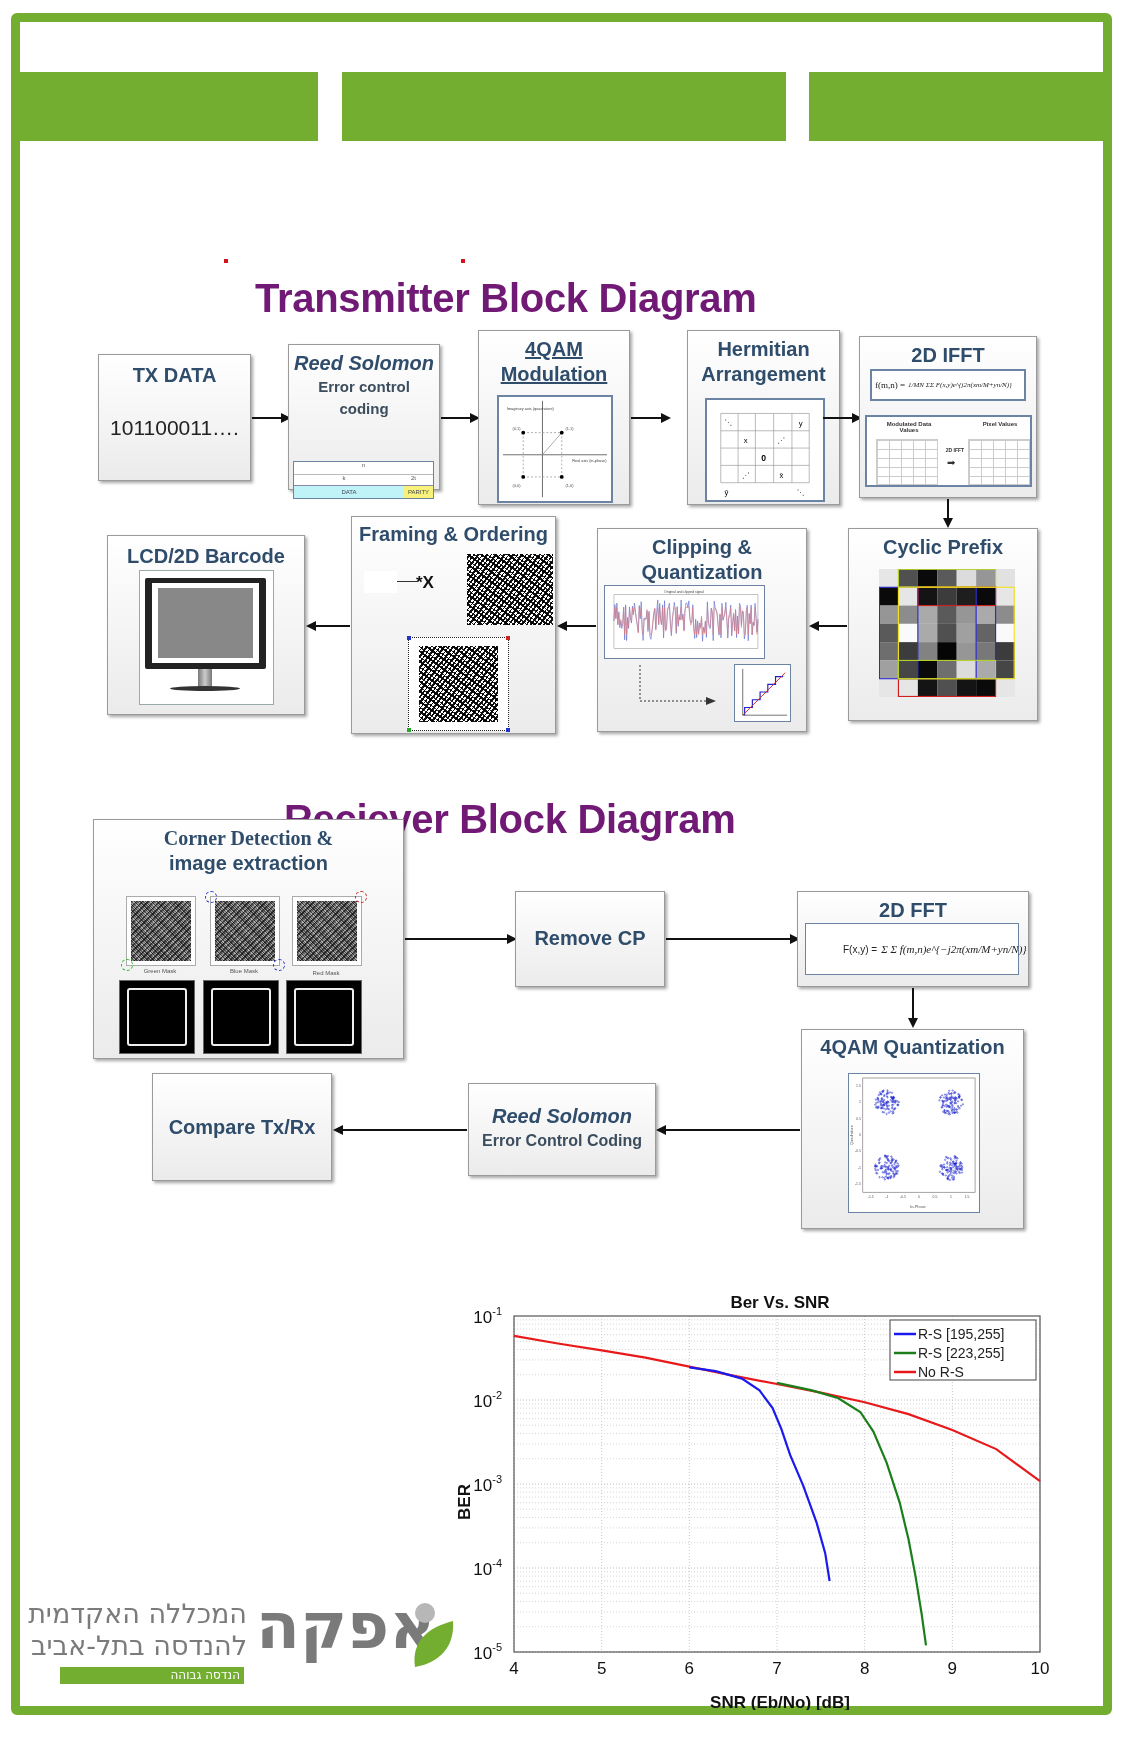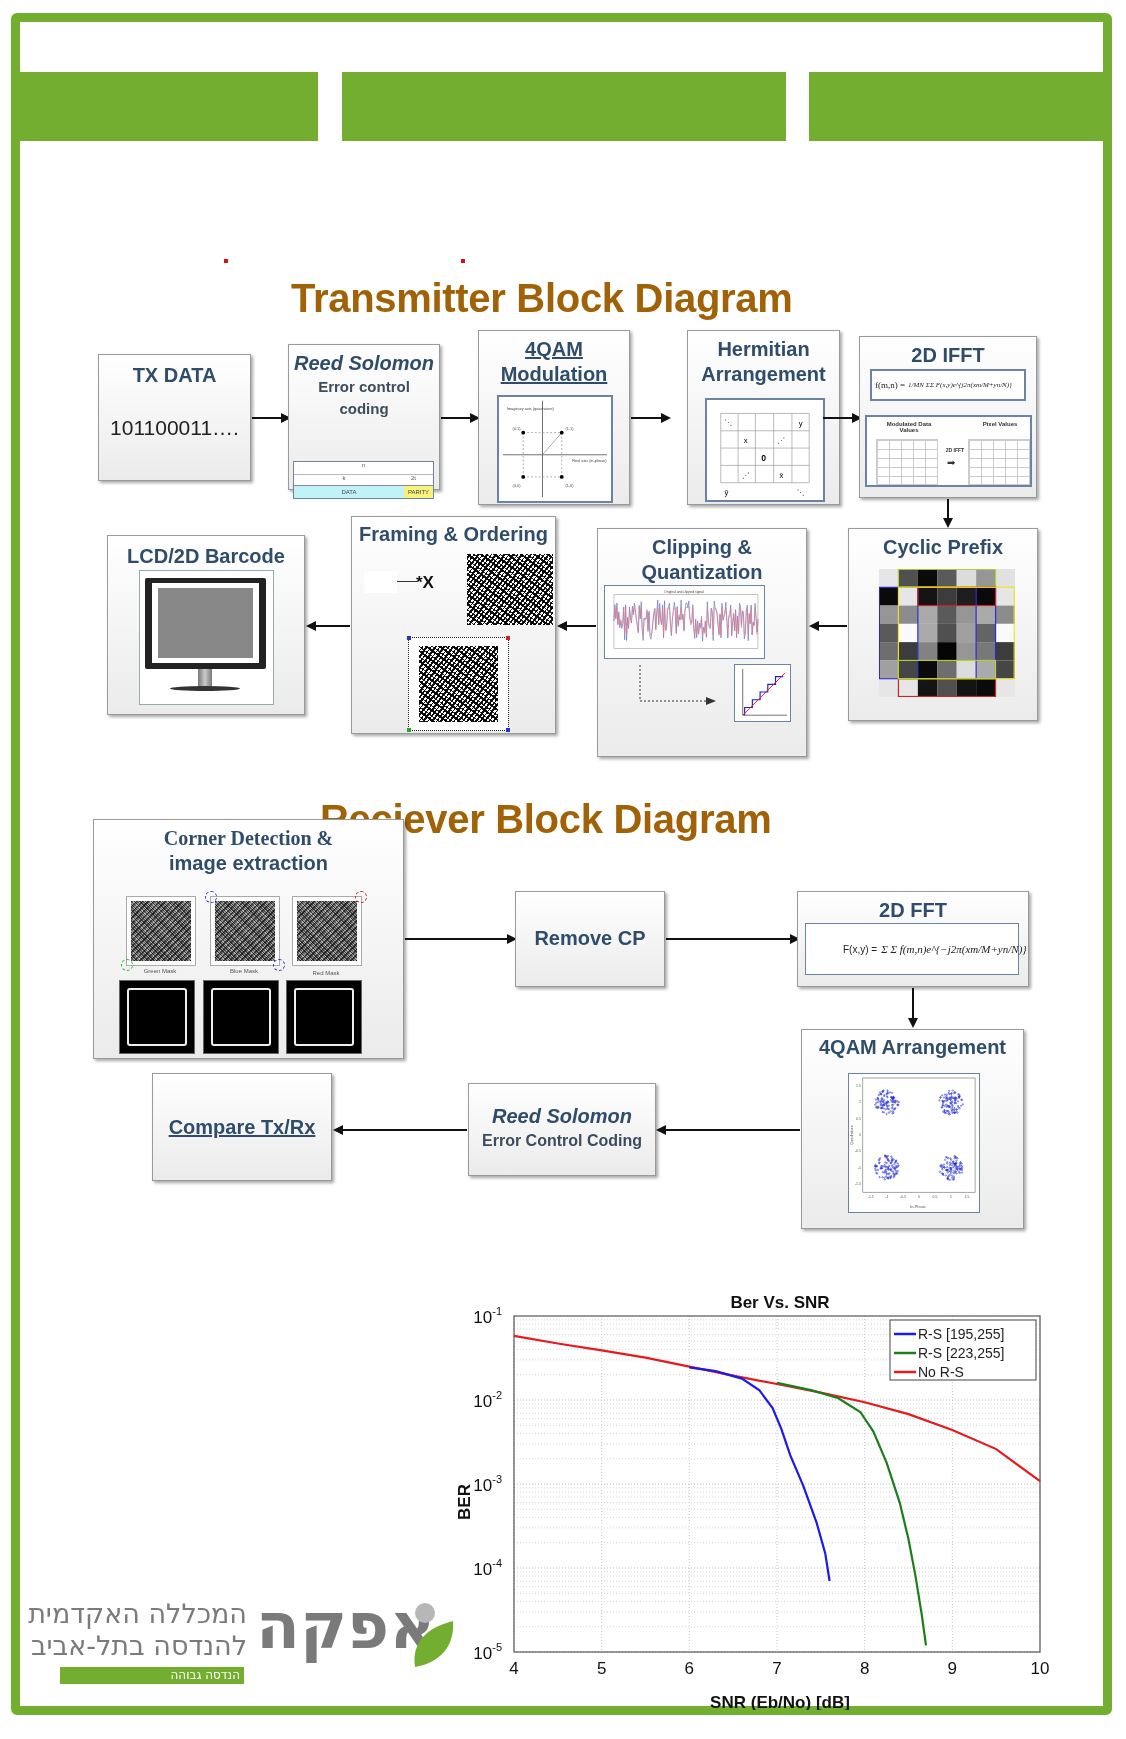--- a/index.html
+++ b/index.html
@@ -1,20 +1,20 @@
 <!DOCTYPE html>
 <html><head>
 <meta charset="utf-8">
 <style>
   html, body { margin:0; padding:0; background:#ffffff; }
   body { width:1126px; height:1739px; position:relative; overflow:hidden; font-family:"Liberation Sans", sans-serif; }
   .frame { position:absolute; left:11px; top:13px; width:1101px; height:1702px; border:9px solid #74ae30; border-radius:6px; box-sizing:border-box; background:#fff; }
   .hbar { position:absolute; top:72px; height:69px; background:#74ae30; }
   .red-dot { position:absolute; width:4px; height:4px; background:#d0121b; }
-  .section-title { position:absolute; font-family:"Liberation Sans", sans-serif; font-weight:bold; font-size:40px; color:#a16207; letter-spacing:-0.3px; white-space:nowrap;margin-left:36px; }
+  .section-title { position:absolute; font-family:"Liberation Sans", sans-serif; font-weight:bold; font-size:40px; color:#701a75; letter-spacing:-0.3px; white-space:nowrap; }
   .block { position:absolute; box-sizing:border-box; border:1px solid #9a9a9a; background:linear-gradient(#ffffff, #ebebeb); box-shadow:2px 2px 3px rgba(0,0,0,0.35); text-align:center; color:#2f4d6b; }
   .btitle { font-weight:bold; font-size:20px; line-height:25px; color:#2f4d6b; }
   .bsub { font-weight:bold; font-size:16px; line-height:24px; color:#3c4d5e; }
   .italic { font-style:italic; }
   .inner { position:absolute; box-sizing:border-box; border:2px solid #6b84a3; background:#fff; }
   .arrow { position:absolute; background:#111; }
   .arrow-h { height:2px; }
   .arrow-v { width:2px; }
   .head-r { position:absolute; width:0; height:0; border-top:5px solid transparent; border-bottom:5px solid transparent; border-left:10px solid #111; }
   .head-l { position:absolute; width:0; height:0; border-top:5px solid transparent; border-bottom:5px solid transparent; border-right:10px solid #111; }
@@ -192,21 +192,21 @@
     <rect x="5" y="1" width="1" height="5" fill="none" stroke="#2a2ad0" stroke-width="0.06"></rect>
     <rect x="2" y="1" width="4" height="1" fill="none" stroke="#d02020" stroke-width="0.06"></rect>
     <rect x="1" y="6" width="5" height="0.97" fill="none" stroke="#d02020" stroke-width="0.06"></rect>
     <rect x="1" y="1" width="5.96" height="5" fill="none" stroke="#f0e020" stroke-width="0.06"></rect>
     <rect x="1" y="5" width="5" height="1" fill="none" stroke="#b3d22a" stroke-width="0.06"></rect>
   </svg>
 </div>
 <div class="arrow arrow-h" style="left:818px;top:625px;width:29px;"></div>
 <div class="head-l" style="left:809px;top:621px;"></div>
 
-<div class="block" style="left:597px;top:528px;width:210px;height:229px;">
+<div class="block" style="left:597px;top:528px;width:210px;height:204px;">
   <div class="btitle" style="margin-top:6px;">Clipping &amp;</div>
   <div class="btitle">Quantization</div>
   <svg class="inner" style="left:6px;top:56px;width:161px;height:74px;border-width:1px;" viewBox="0 0 161 74">
     <text x="80" y="7" font-size="3.5" text-anchor="middle" fill="#444">Original and clipped signal</text>
     <rect x="8" y="9" width="148" height="55" fill="none" stroke="#888" stroke-width="0.5"></rect>
     <polyline id="sig-blue" fill="none" stroke="#5566cc" stroke-width="0.6" points="8,35.6 9,19.1 10,33.5 11,17.5 12,39.9 13,26.5 14,42.9 15,35.9 16,43.6 17,38.7 18,21.8 19,55.3 20,19.3 21,56.1 22,32.4 23,43.6 24,21.5 25,33.6 26,38.1 27,20.8 28,29.5 29,17.5 30,24.5 31,34.7 32,40.5 33,47.4 34,20.0 35,33.8 36,16.1 37,44.0 38,56.0 39,33.3 40,33.3 41,33.8 42,25.6 43,46.7 44,25.9 45,51.8 46,54.8 47,46.9 48,38.4 49,28.2 50,23.5 51,44.2 52,25.7 53,14.3 54,39.8 55,17.9 56,34.1 57,39.8 58,19.5 59,53.4 60,15.1 61,45.1 62,43.1 63,24.1 64,21.4 65,17.6 66,37.6 67,51.1 68,35.7 69,26.3 70,16.8 71,24.1 72,48.8 73,21.2 74,41.5 75,31.7 76,35.0 77,14.4 78,33.9 79,28.9 80,45.5 81,25.8 82,17.4 83,17.6 84,22.2 85,15.3 86,33.3 87,37.8 88,37.2 89,19.3 90,43.1 91,53.9 92,34.2 93,53.0 94,35.9 95,48.6 96,38.0 97,41.9 98,33.4 99,56.8 100,42.7 101,47.0 102,36.1 103,52.8 104,16.3 105,34.5 106,43.0 107,43.8 108,22.8 109,27.9 110,56.2 111,15.5 112,22.1 113,24.2 114,27.4 115,40.4 116,50.5 117,29.1 118,53.3 119,17.7 120,35.3 121,31.7 122,28.5 123,16.7 124,34.1 125,53.6 126,31.8 127,31.2 128,19.6 129,51.4 130,37.6 131,29.2 132,46.2 133,24.1 134,53.0 135,30.8 136,49.3 137,17.8 138,19.9 139,39.9 140,26.1 141,28.1 142,54.5 143,48.8 144,26.2 145,19.8 146,56.3 147,28.7 148,38.5 149,19.5 150,50.3 151,37.2 152,40.8 153,17.8 154,30.6 155,47.2 156,33.8"></polyline>
     <polyline id="sig-red" fill="none" stroke="#e07a7a" stroke-width="0.6" points="8,35.9 9,22.0 10,33.5 11,22.0 12,39.4 13,28.2 14,40.4 15,34.3 16,41.5 17,38.6 18,22.0 19,50.0 20,22.0 21,50.0 22,32.7 23,42.2 24,24.4 25,32.0 26,37.1 27,22.4 28,28.6 29,22.0 30,26.8 31,33.1 32,39.9 33,48.3 34,22.0 35,31.4 36,22.0 37,44.8 38,50.0 39,33.3 40,35.3 41,33.5 42,24.0 43,44.5 44,27.5 45,50.0 46,50.0 47,47.7 48,35.5 49,27.4 50,22.8 51,45.6 52,28.5 53,22.0 54,39.4 55,22.0 56,36.3 57,39.7 58,22.0 59,50.0 60,22.0 61,46.3 62,45.3 63,26.1 64,22.0 65,22.0 66,39.6 67,49.0 68,33.0 69,26.2 70,22.0 71,22.9 72,46.6 73,22.0 74,39.0 75,29.4 76,34.5 77,22.0 78,35.3 79,31.4 80,46.4 81,24.9 82,22.0 83,22.0 84,22.0 85,22.0 86,32.6 87,40.2 88,36.8 89,22.0 90,43.1 91,50.0 92,37.0 93,50.0 94,37.1 95,50.0 96,40.9 97,43.9 98,30.8 99,50.0 100,42.1 101,48.7 102,35.8 103,50.0 104,22.0 105,37.5 106,40.9 107,41.8 108,23.0 109,25.0 110,50.0 111,22.0 112,23.0 113,25.7 114,29.9 115,39.7 116,48.6 117,28.6 118,50.0 119,22.0 120,33.8 121,31.7 122,25.7 123,22.0 124,34.4 125,50.0 126,30.2 127,28.4 128,22.0 129,48.6 130,36.3 131,27.6 132,46.2 133,24.9 134,50.0 135,33.5 136,48.8 137,22.0 138,22.0 139,42.7 140,25.3 141,26.1 142,50.0 143,50.0 144,26.7 145,22.0 146,50.0 147,27.7 148,38.9 149,22.0 150,50.0 151,37.4 152,40.2 153,22.0 154,33.2 155,49.7 156,36.0"></polyline>
   </svg>
   <svg style="position:absolute;left:40px;top:136px;width:80px;height:42px;" viewBox="0 0 80 42">
     <path d="M2 0 V36 H68" fill="none" stroke="#333" stroke-dasharray="2,2" stroke-width="1"></path>
@@ -290,21 +290,21 @@
   <div class="btitle" style="margin-top:6px;">2D FFT</div>
   <div class="inner" style="left:7px;top:31px;width:214px;height:52px;border-width:1px;display:flex;align-items:center;padding-left:4px;">
     <span class="formula" style="font-family:'Liberation Sans',sans-serif;font-size:10px;margin-left:33px;">F(x,y) =</span>
     <span class="formula" style="font-size:11px;margin-left:4px;font-style:italic;">Σ Σ f(m,n)e^{−j2π(xm/M+yn/N)}</span>
   </div>
 </div>
 <div class="arrow arrow-v" style="left:912px;top:988px;height:31px;"></div>
 <div class="head-d" style="left:908px;top:1018px;"></div>
 
 <div class="block" style="left:801px;top:1029px;width:223px;height:200px;">
-  <div class="btitle" style="margin-top:5px;">4QAM Arrangement</div>
+  <div class="btitle" style="margin-top:5px;">4QAM Quantization</div>
   <svg class="inner" style="left:46px;top:43px;width:132px;height:140px;border-width:1px;" viewBox="0 0 132 140">
     <rect x="14" y="4" width="114" height="116" fill="none" stroke="#666" stroke-width="0.6"></rect>
     <g id="scatter-pts">
         <circle cx="35.0" cy="27.5" r="0.7" fill="none" stroke="#1a22cc" stroke-width="0.5"></circle>
         <circle cx="44.0" cy="33.6" r="0.7" fill="none" stroke="#1a22cc" stroke-width="0.5"></circle>
         <circle cx="38.5" cy="22.6" r="0.7" fill="none" stroke="#1a22cc" stroke-width="0.5"></circle>
         <circle cx="45.4" cy="26.5" r="0.7" fill="none" stroke="#1a22cc" stroke-width="0.5"></circle>
         <circle cx="31.4" cy="18.6" r="0.7" fill="none" stroke="#1a22cc" stroke-width="0.5"></circle>
         <circle cx="42.3" cy="37.9" r="0.7" fill="none" stroke="#1a22cc" stroke-width="0.5"></circle>
         <circle cx="35.7" cy="29.6" r="0.7" fill="none" stroke="#1a22cc" stroke-width="0.5"></circle>
@@ -766,21 +766,21 @@
 <div class="head-l" style="left:656px;top:1125px;"></div>
 
 <div class="block" style="left:468px;top:1083px;width:188px;height:93px;">
   <div class="btitle italic" style="margin-top:20px;">Reed Solomon</div>
   <div class="bsub">Error Control Coding</div>
 </div>
 <div class="arrow arrow-h" style="left:342px;top:1129px;width:125px;"></div>
 <div class="head-l" style="left:333px;top:1125px;"></div>
 
 <div class="block" style="left:152px;top:1073px;width:180px;height:108px;">
-  <div class="btitle" style="margin-top:41px;text-decoration:underline;">Compare Tx/Rx</div>
+  <div class="btitle" style="margin-top:41px;">Compare Tx/Rx</div>
 </div>
 
 <div>
   <div class="logo-he" style="left:57px;top:1599px;font-size:27px;line-height:30px;width:190px;text-align:right;">המכללה האקדמית</div>
   <div class="logo-he" style="left:57px;top:1631px;font-size:27px;line-height:30px;width:190px;text-align:right;">להנדסה בתל-אביב</div>
   <div class="logo-he" style="left:60px;top:1667px;width:184px;height:17px;background:#74ae30;color:#fff;font-size:12px;line-height:17px;text-align:right;padding-right:4px;box-sizing:border-box;">הנדסה גבוהה</div>
   <div class="logo-he" style="left:256px;top:1586px;font-size:64px;line-height:80px;font-weight:bold;color:#7a7a7a;">אפקה</div>
   <svg style="position:absolute;left:409px;top:1601px;width:50px;height:70px;" viewBox="0 0 50 70">
     <circle cx="16" cy="12" r="10" fill="#b7b7b7"></circle>
     <path d="M6 66 C2 40, 20 26, 44 20 C46 46, 30 62, 6 66 Z" fill="#74ae30"></path>

